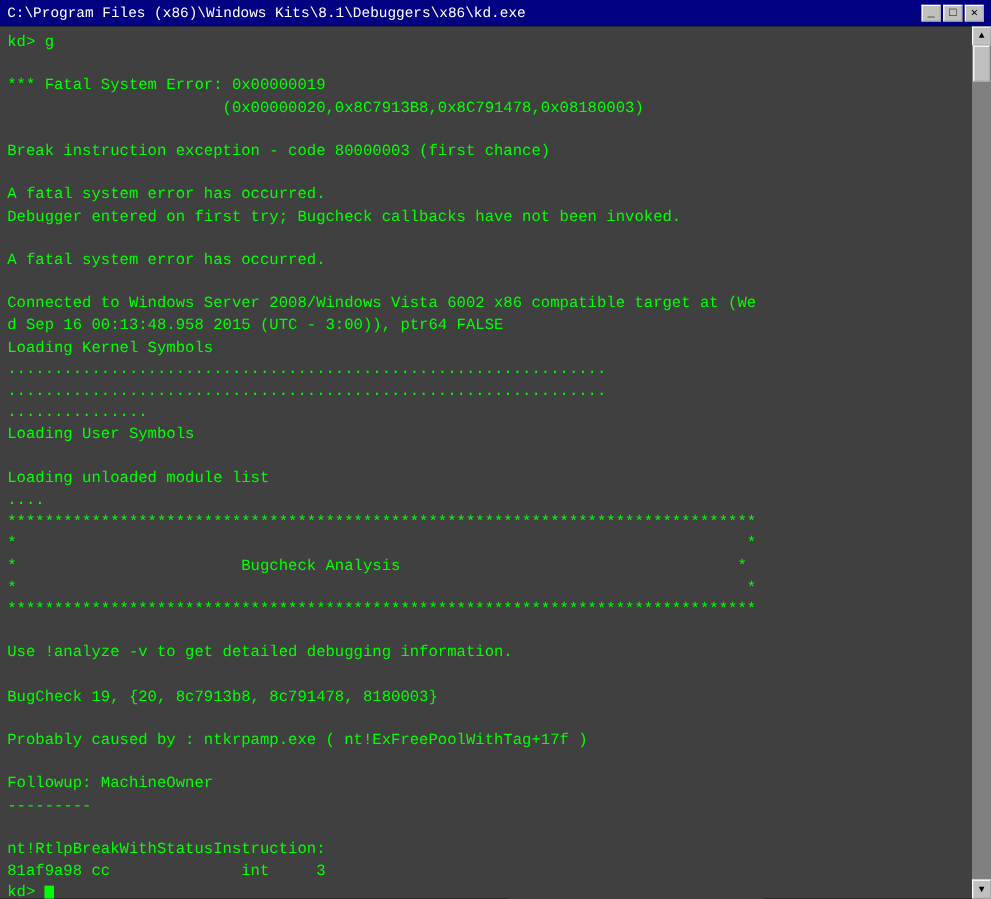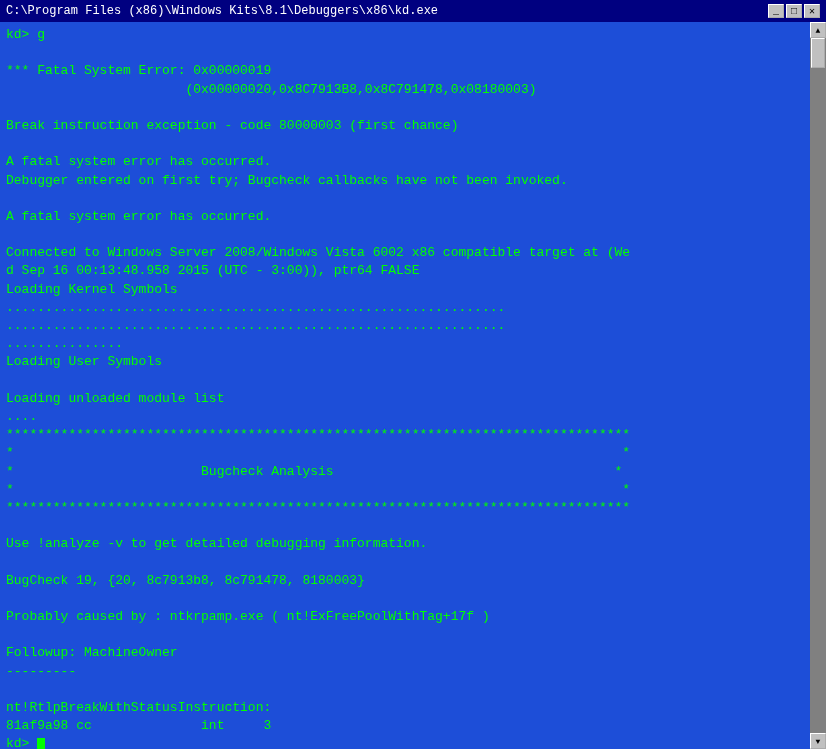--- a/index.html
+++ b/index.html
@@ -48,21 +48,21 @@
       height: 14px;
       display: flex;
       align-items: center;
       justify-content: center;
       font-size: 10px;
       cursor: pointer;
       border: 1px outset #fff;
     }
 
     .console-area {
-      background: #1d4ed8;
+      background: #404040;
       padding: 4px 6px;
       height: calc(749px - 22px);
       overflow: hidden;
       position: relative;
     }
 
     .scrollbar {
       position: absolute;
       right: 0;
       top: 0;

